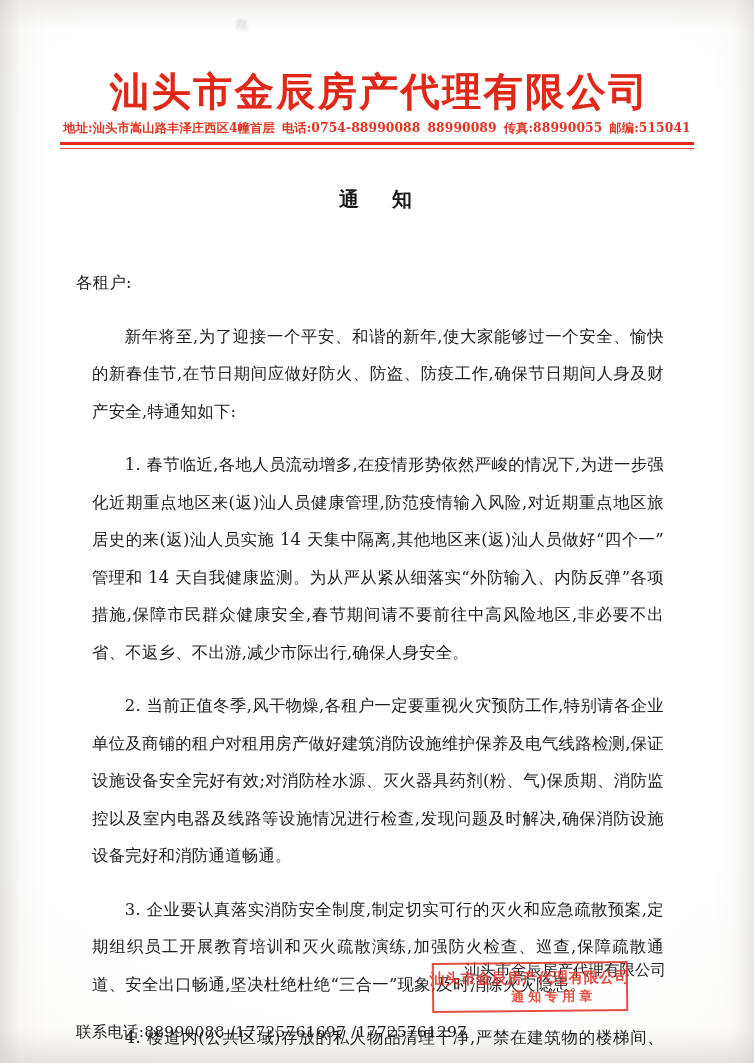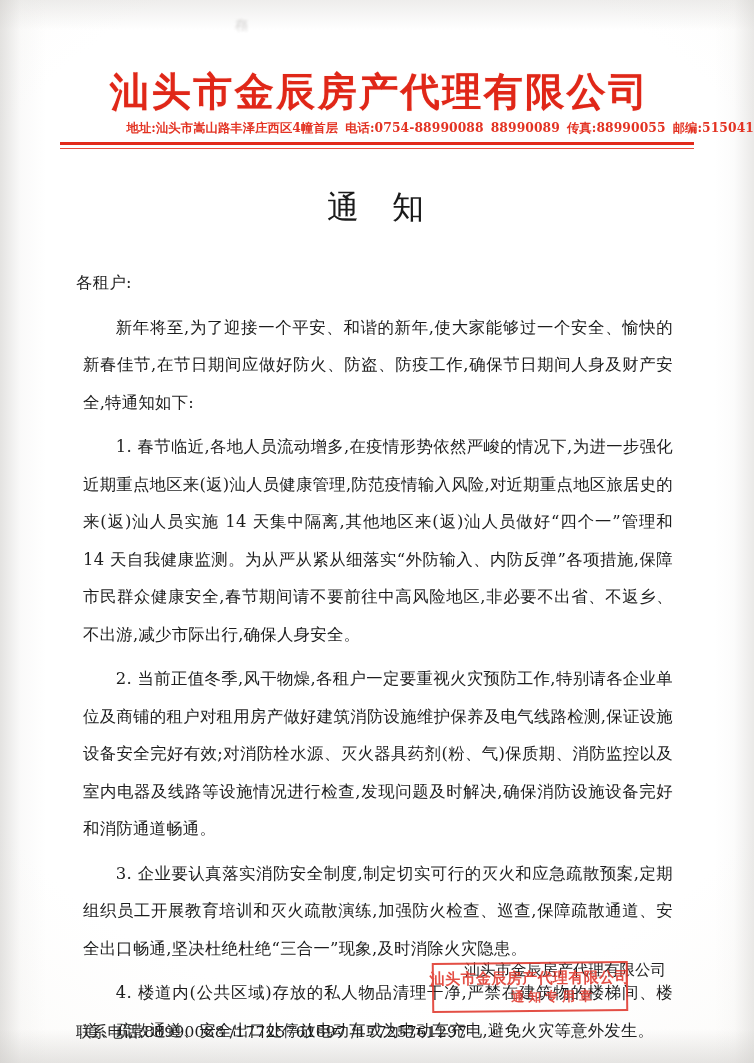--- a/index.html
+++ b/index.html
@@ -79,21 +79,21 @@
     font-weight: bold;
     letter-spacing: 2.5px;
     font-family: "DejaVu Serif", "Liberation Serif", serif;
     line-height: 1;
     white-space: nowrap;
     text-shadow: 0 0 1px rgba(224,39,24,.35);
     padding-left: 6px;
   }
   .contact-line {
     margin-top: 9px;
-    text-align: right;
+    text-align: center;
     color: #e33323;
     font-size: 12.3px;
     font-weight: bold;
     letter-spacing: .1px;
     white-space: nowrap;
     font-family: "DejaVu Serif", "Liberation Serif", serif;
   }
   .contact-line .sep { display: inline-block; width: 7px; }
   .rule-wrap {
     margin: 5px auto 0;
@@ -109,22 +109,22 @@
     background: #e8493a;
   }
 
   
   .doc-title {
     position: absolute;
     left: 0; right: 0;
     top: 186px;
     text-align: center;
     color: #1a1a1a;
-    font-size: 32px;
-    font-weight: normal;
+    font-size: 20px;
+    font-weight: bold;
     letter-spacing: 3px;
     font-family: "DejaVu Serif", "Liberation Serif", serif;
   }
   .doc-title .wide-space { display: inline-block; width: 30px; }
 
   
   .body-area {
     position: absolute;
     left: 76px;
     top: 264px;
@@ -134,21 +134,21 @@
     line-height: 37.5px;
     text-align: justify;
     text-justify: inter-character;
     font-family: "DejaVu Serif", "Liberation Serif", serif;
   }
   .salutation {
     margin: 0 0 0 0;
     letter-spacing: .3px;
   }
   .para {
-    margin: 7px;
+    margin: 16px;
     text-indent: 2em;
     letter-spacing: .25px;
   }
 
   
   .signature {
     position: absolute;
     right: 88px;
     top: 955px;
     text-align: left;

